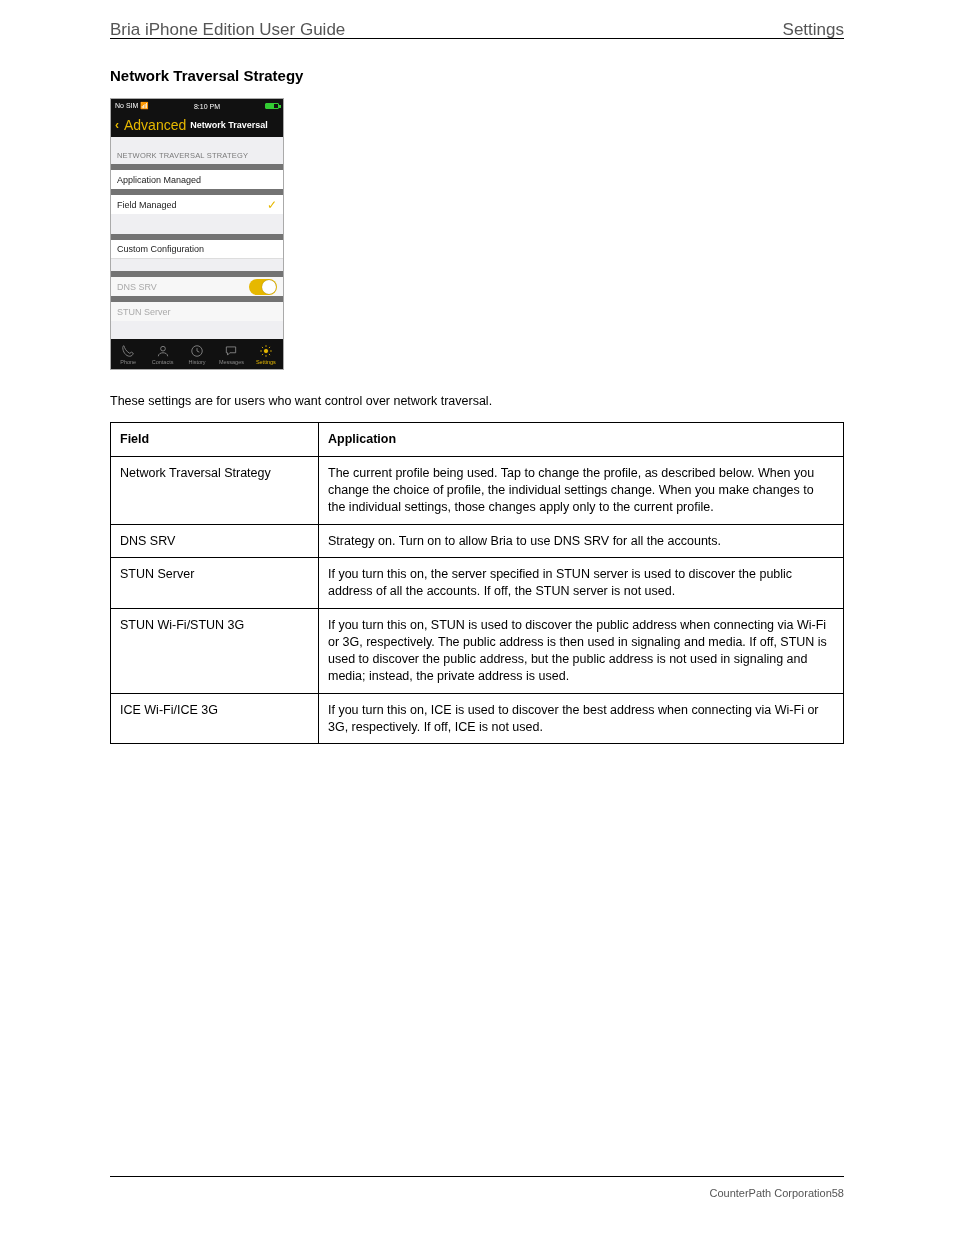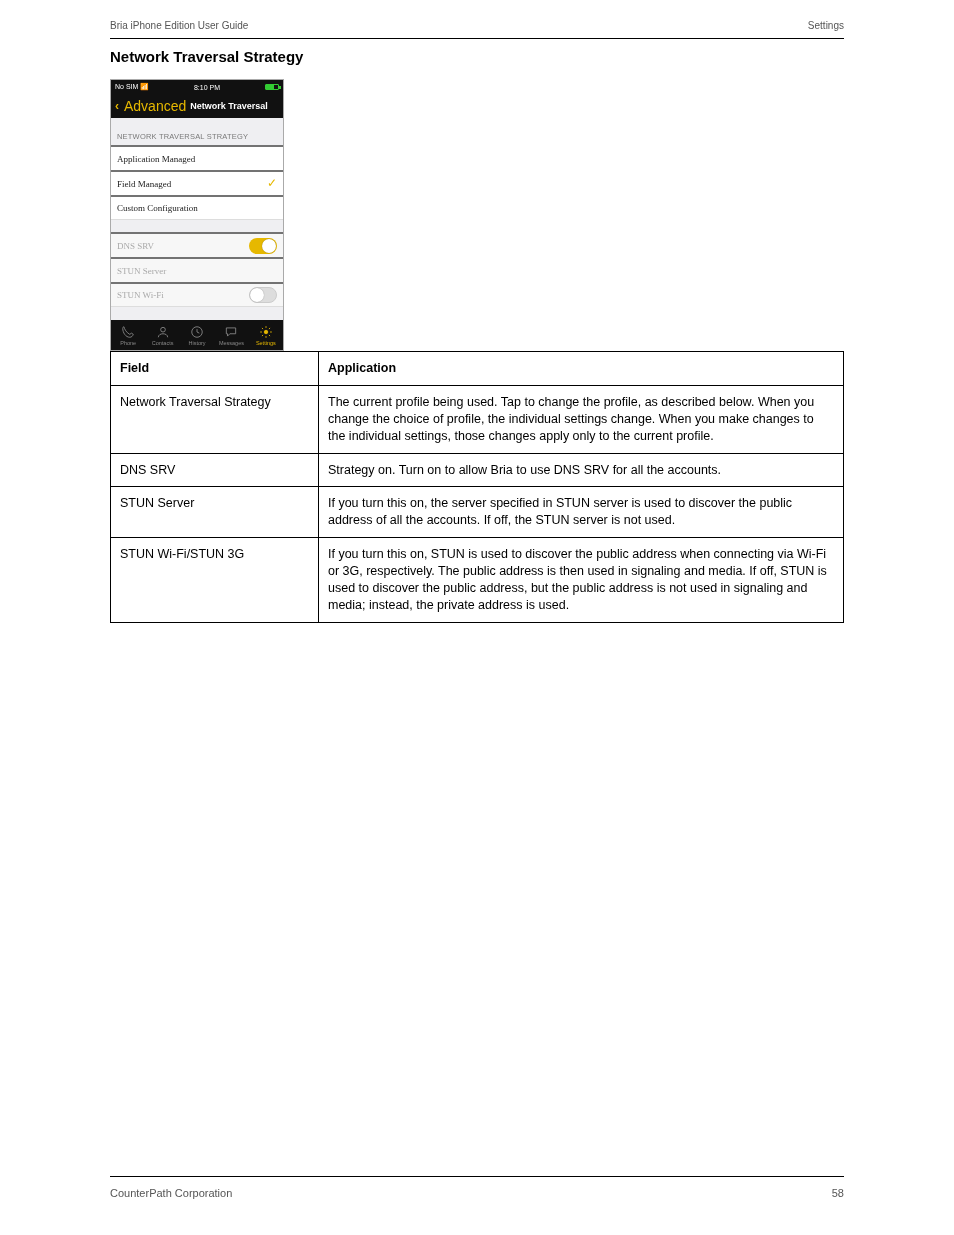--- a/index.html
+++ b/index.html
@@ -11,33 +11,33 @@
     color: #000;
     position: relative;
   }
   .page-header {
     position: absolute;
     top: 20px;
     left: 110px;
     right: 110px;
     display: flex;
     justify-content: space-between;
-    font-size: 10px;
+    font-size: 17px;
     color: #555;
   }
   .header-rule {
     position: absolute;
     top: 38px;
     left: 110px;
     right: 110px;
     border-top: 1px solid #000;
   }
   .content {
     position: absolute;
-    top: 48px;
+    top: 67px;
     left: 110px;
     right: 110px;
   }
   h3.section-title {
     font-size: 15px;
     font-weight: bold;
     margin-bottom: 14px;
     color: #000;
   }
   
@@ -78,32 +78,31 @@
   .navbar .chev { color: #e6b800; font-size: 12px; font-weight: bold; margin-right:1px;}
   .navbar .title { color: #fff; font-weight: bold; }
   .list-header {
     font-size: 7.5px;
     color: #7a7a7a;
     padding: 14px 6px 4px 6px;
     letter-spacing: 0.2px;
   }
   .row {
     background: #fff;
-    border-top: 2px solid #737373;
+    border-top: 6px solid #737373;
     height: 25px;
     display: flex;
     align-items: center;
     justify-content: space-between;
     padding: 0 6px;
     font-size: 9px;
     color: #222;
-    font-family: Liberation Serif, serif;
   }
   .row.disabled { color: #aaa; background:#f7f7f7;}
-  .group-end { border-bottom: 1px solid #ddd; }
+  .group-end { border-bottom: 1px solid #ddd; margin-top: 20px; }
   .checkmark { color: #e6b800; font-size: 12px; }
   .toggle {
     width: 28px; height: 16px; border-radius: 8px; position: relative;
     background: #e6b800;
   }
   .toggle.off { background: #ddd; border:1px solid #ccc;}
   .toggle .knob {
     position: absolute; width: 14px; height: 14px; background: #fff; border-radius: 50%;
     top: 1px; right: 1px; box-shadow: 0 0 1px rgba(0,0,0,0.4);
   }
@@ -163,21 +162,21 @@
     left: 110px;
     right: 110px;
     border-top: 1px solid #000;
   }
   .footer {
     position: absolute;
     bottom: 36px;
     left: 110px;
     right: 110px;
     display: flex;
-    justify-content: space-between;
+    justify-content: flex-end;
     font-size: 11px;
     color: #555;
   }
 </style>
 </head>
 <body>
 
 <div class="page-header">
   <span>Bria iPhone Edition User Guide</span>
   <span>Settings</span>
@@ -257,20 +256,21 @@
       <div class="tab active">
         <svg viewBox="0 0 24 24">
             <circle cx="12" cy="12" r="3"></circle>
             <path d="M12 2v3M12 19v3M2 12h3M19 12h3M5 5l2 2M17 17l2 2M19 5l-2 2M5 19l2-2"></path>
           </svg>
         <span>Settings</span>
       </div>
     </div>
   </div>
 
+  <p class="intro-text">These settings are for users who want control over network traversal.</p>
 
   <table class="settings">
     <thead>
       <tr>
         <th>Field</th>
         <th>Application</th>
       </tr>
     </thead>
     <tbody>
       <tr>
@@ -281,20 +281,24 @@
         <td>DNS SRV</td>
         <td>Strategy on. Turn on to allow Bria to use DNS SRV for all the accounts.</td>
       </tr>
       <tr>
         <td>STUN Server</td>
         <td>If you turn this on, the server specified in STUN server is used to discover the public address of all the accounts. If off, the STUN server is not used.</td>
       </tr>
       <tr>
         <td>STUN Wi-Fi/STUN 3G</td>
         <td>If you turn this on, STUN is used to discover the public address when connecting via Wi-Fi or 3G, respectively. The public address is then used in signaling and media. If off, STUN is used to discover the public address, but the public address is not used in signaling and media; instead, the private address is used.</td>
+      </tr>
+      <tr>
+        <td>ICE Wi-Fi/ICE 3G</td>
+        <td>If you turn this on, ICE is used to discover the best address when connecting via Wi-Fi or 3G, respectively. If off, ICE is not used.</td>
       </tr>
     </tbody>
   </table>
 </div>
 
 <div class="footer-rule"></div>
 <div class="footer">
   <span>CounterPath Corporation</span>
   <span>58</span>
 </div>

